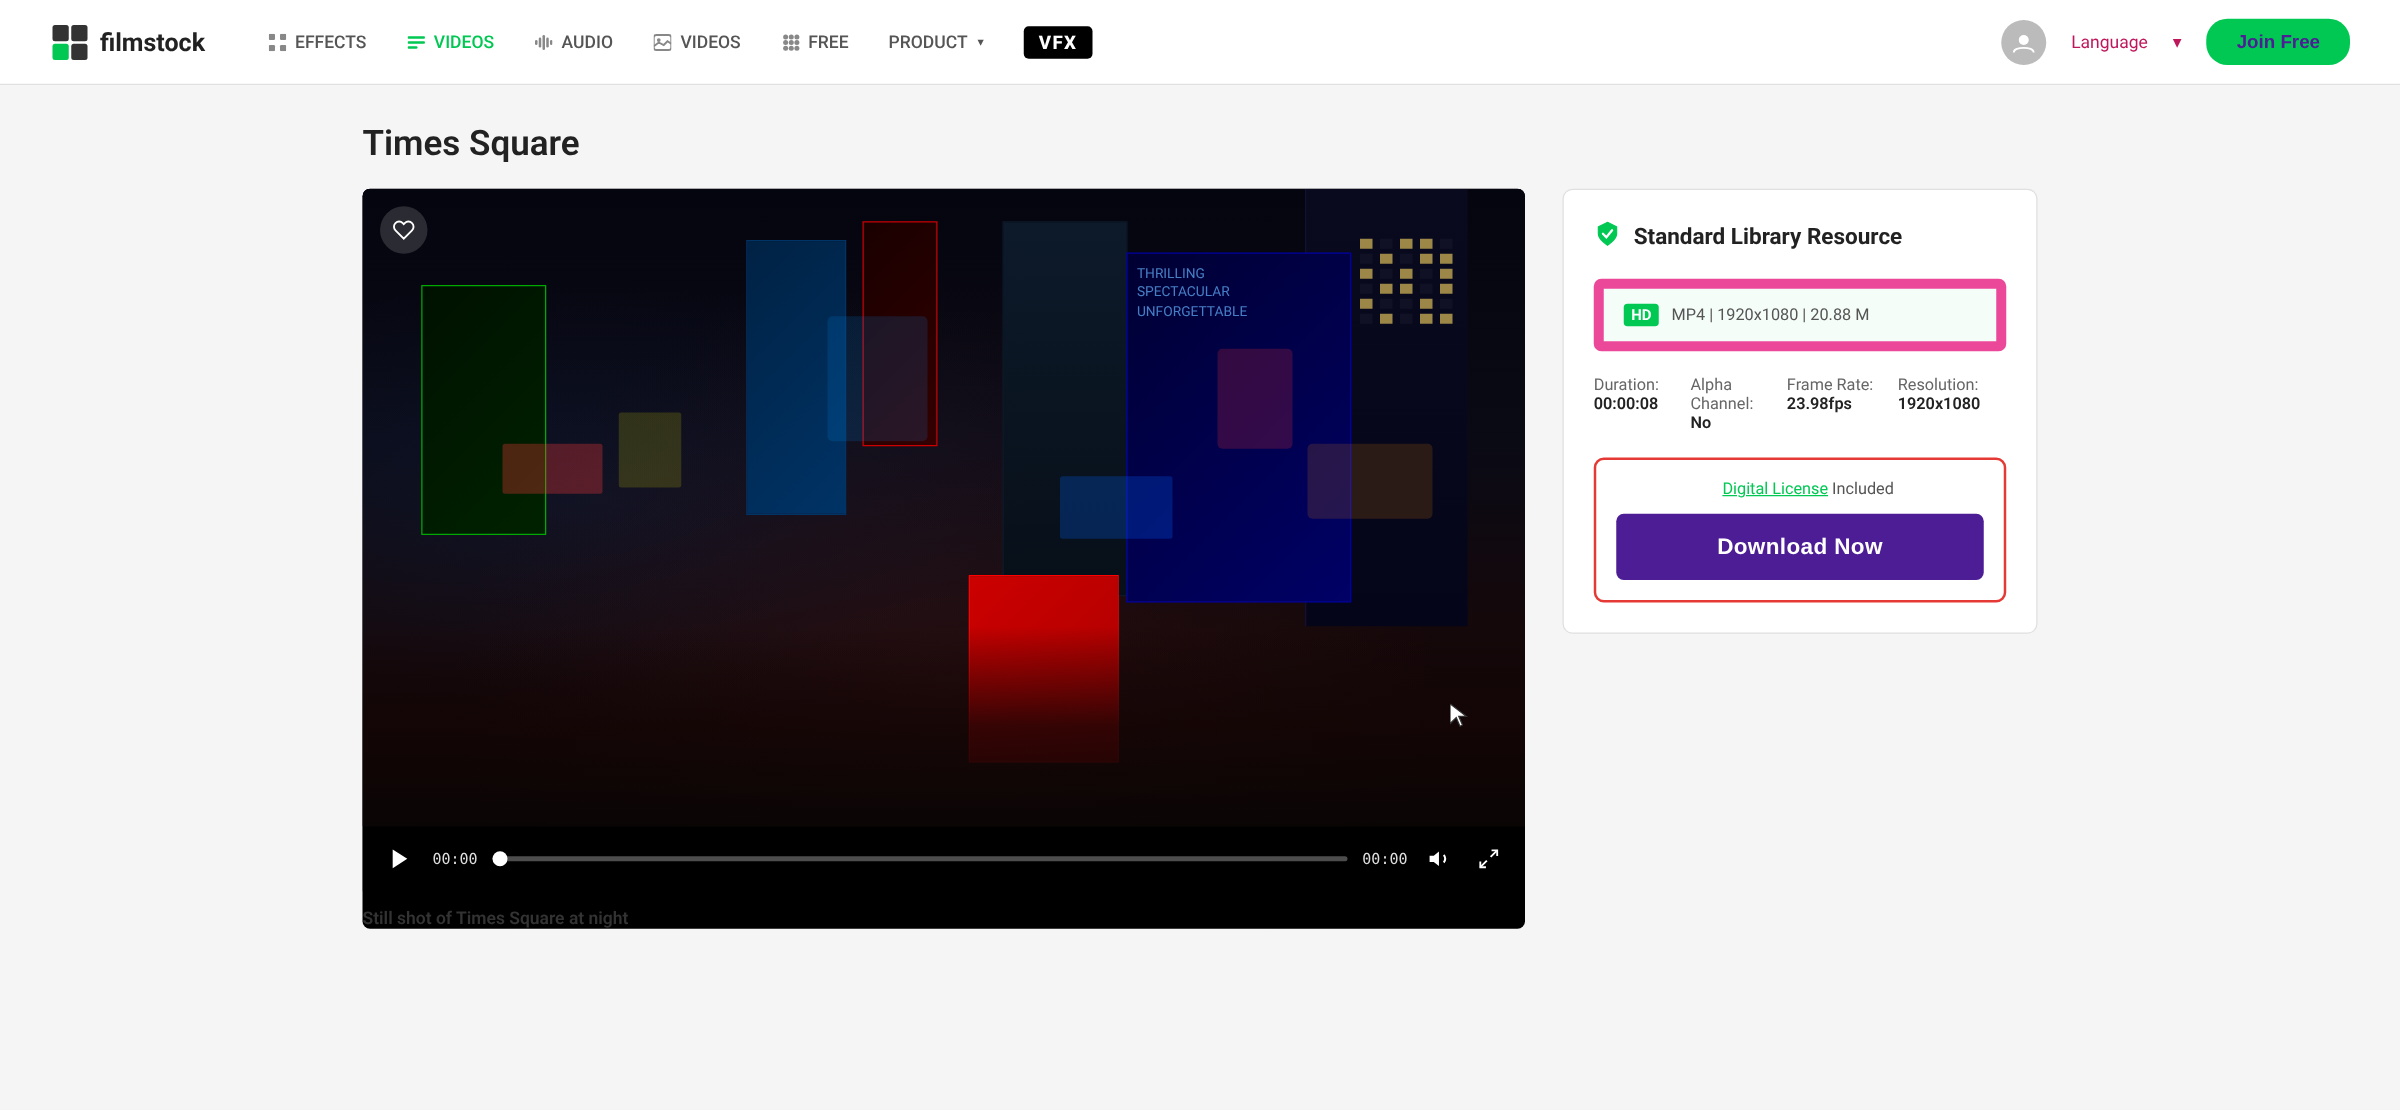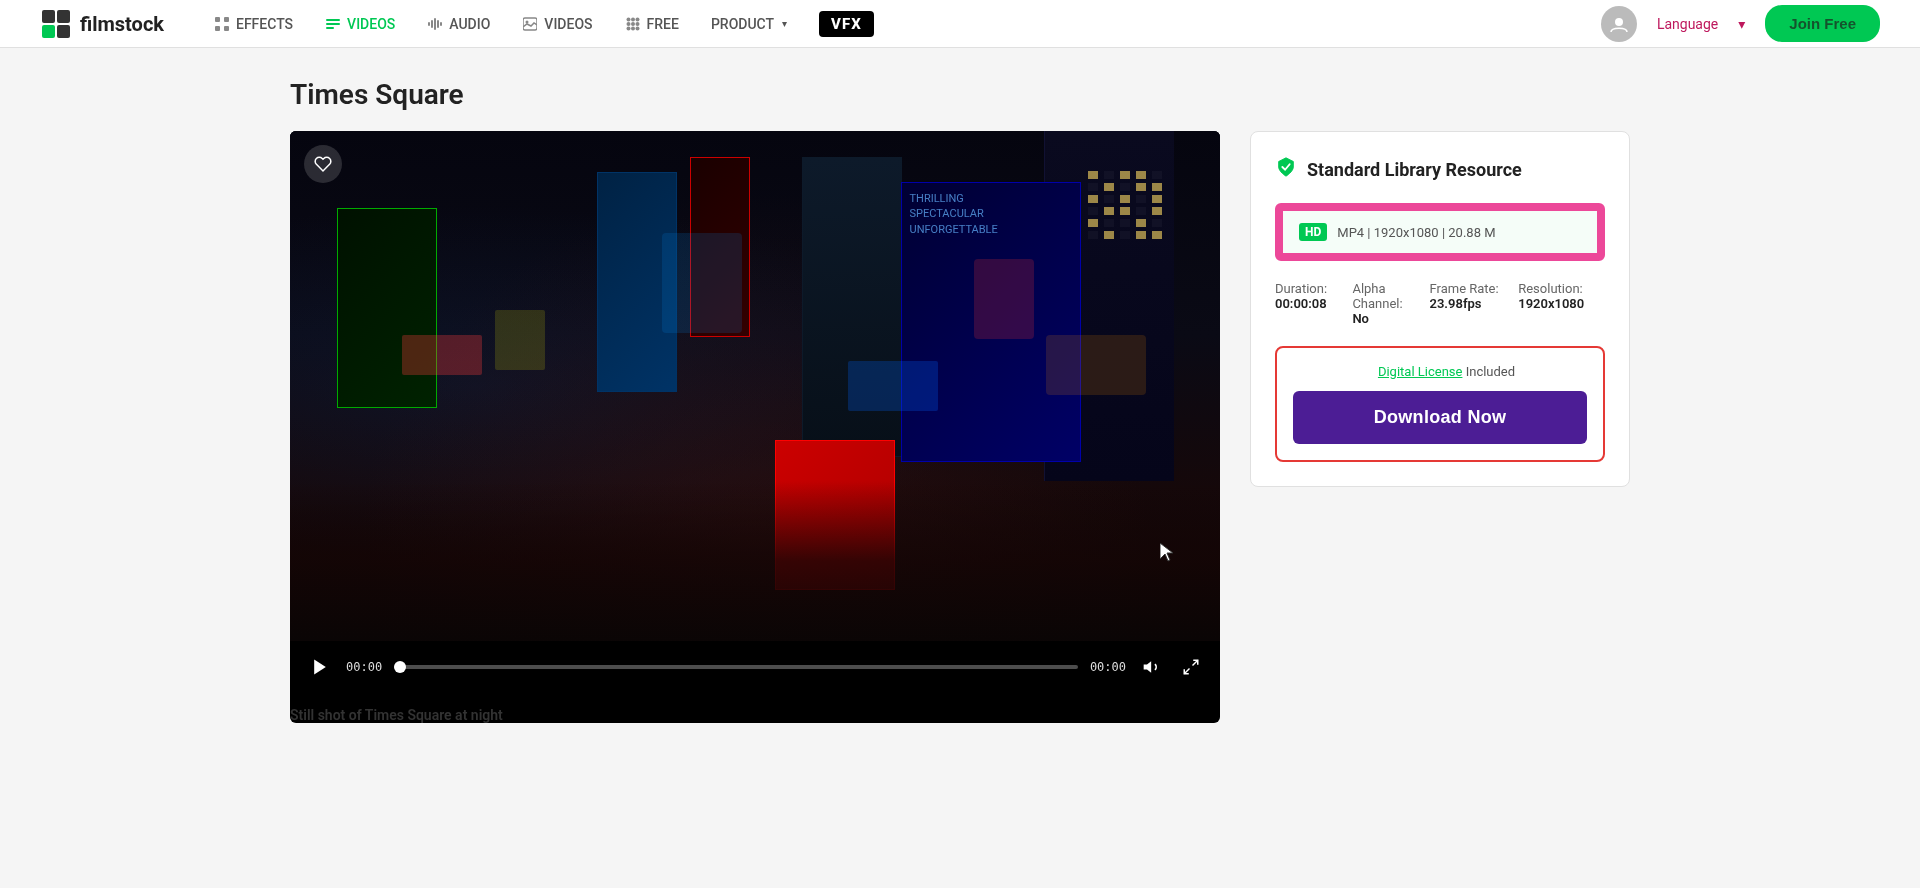--- a/index.html
+++ b/index.html
@@ -5,21 +5,21 @@
     * { box-sizing: border-box; margin: 0; padding: 0; }
     body { font-family: -apple-system, BlinkMacSystemFont, 'Segoe UI', Roboto, sans-serif; background: #f5f5f5; color: #333; }
 
     
     .header {
       background: #fff;
       border-bottom: 1px solid #e0e0e0;
       display: flex;
       align-items: center;
       padding: 0 40px;
-      height: 48px;
+      height: 68px;
       position: relative;
       z-index: 10;
     }
     .logo-area {
       display: flex;
       align-items: center;
       gap: 8px;
       margin-right: 50px;
       text-decoration: none;
     }
@@ -86,21 +86,21 @@
     .language-selector {
       display: flex;
       align-items: center;
       gap: 20px;
       font-size: 14px;
       color: #be185d;
       cursor: pointer;
     }
     .join-free-btn {
       background: #00c853;
-      color: #14532d;
+      color: #4c1d95;
       border: none;
       border-radius: 17px;
       padding: 10px 24px;
       font-size: 15px;
       font-weight: 600;
       cursor: pointer;
     }
 
     
     .page-content {

